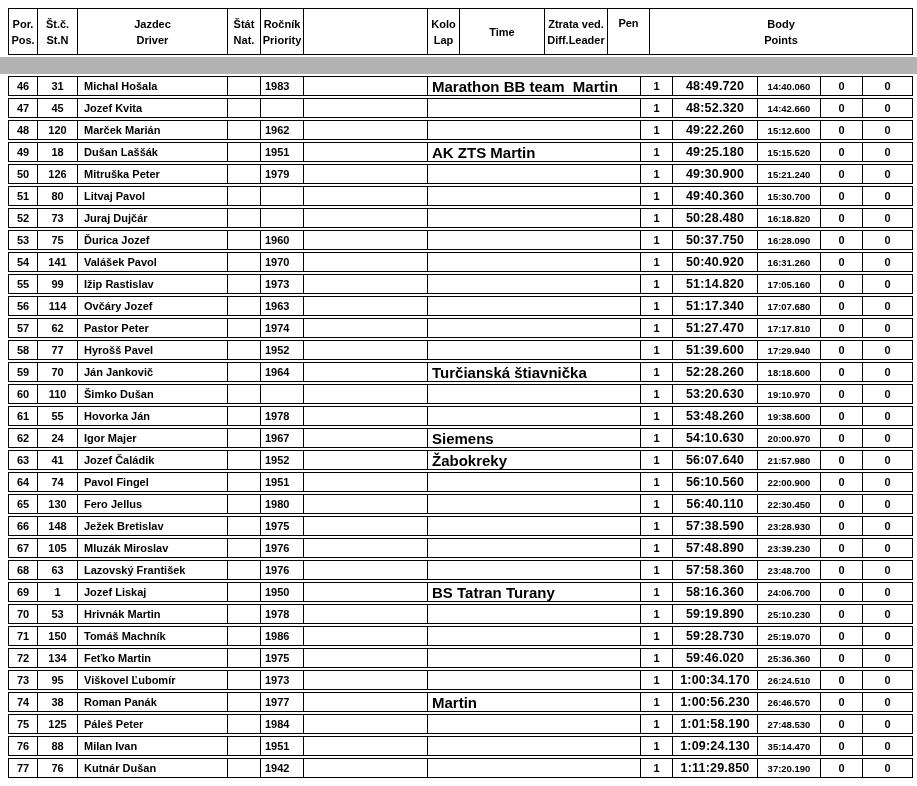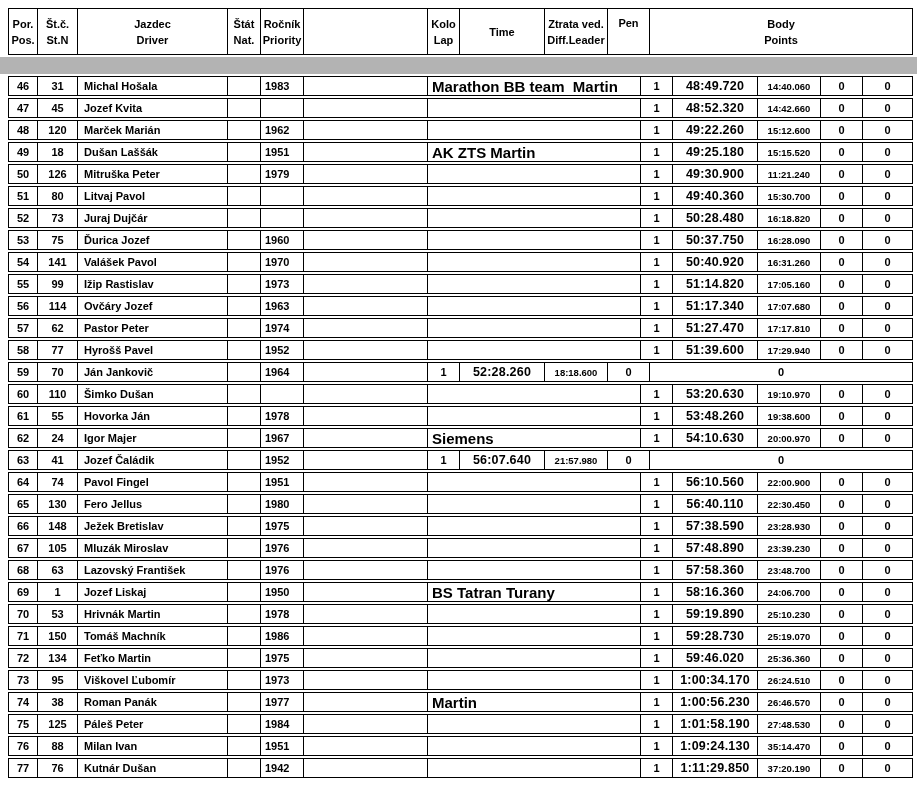--- a/index.html
+++ b/index.html
@@ -247,21 +247,21 @@
     <div class="cell c6 left1">
             <span></span>
           </div>
     <div class="cell c7 center">
             <span>1</span>
           </div>
     <div class="cell c8 center">
             <span>49:30.900</span>
           </div>
     <div class="cell c9 center">
-            <span>11:21.240</span>
+            <span>15:21.240</span>
           </div>
     <div class="cell c10 center">
             <span>0</span>
           </div>
     <div class="cell c11 center">
             <span>0</span>
           </div>
   </div>
         <div class="row data">
     <div class="cell c0 center">
@@ -543,20 +543,23 @@
             <span>70</span>
           </div>
     <div class="cell c2 left2">
             <span>Ján Jankovič</span>
           </div>
     <div class="cell c3"></div>
     <div class="cell c4 left1">
             <span>1964</span>
           </div>
     <div class="cell c5"></div>
+    <div class="cell c6 left1">
+            <span>Turčianská štiavnička</span>
+          </div>
     <div class="cell c7 center">
             <span>1</span>
           </div>
     <div class="cell c8 center">
             <span>52:28.260</span>
           </div>
     <div class="cell c9 center">
             <span>18:18.600</span>
           </div>
     <div class="cell c10 center">
@@ -676,20 +679,23 @@
             <span>41</span>
           </div>
     <div class="cell c2 left2">
             <span>Jozef Čaládik</span>
           </div>
     <div class="cell c3"></div>
     <div class="cell c4 left1">
             <span>1952</span>
           </div>
     <div class="cell c5"></div>
+    <div class="cell c6 left1">
+            <span>Žabokreky</span>
+          </div>
     <div class="cell c7 center">
             <span>1</span>
           </div>
     <div class="cell c8 center">
             <span>56:07.640</span>
           </div>
     <div class="cell c9 center">
             <span>21:57.980</span>
           </div>
     <div class="cell c10 center">

